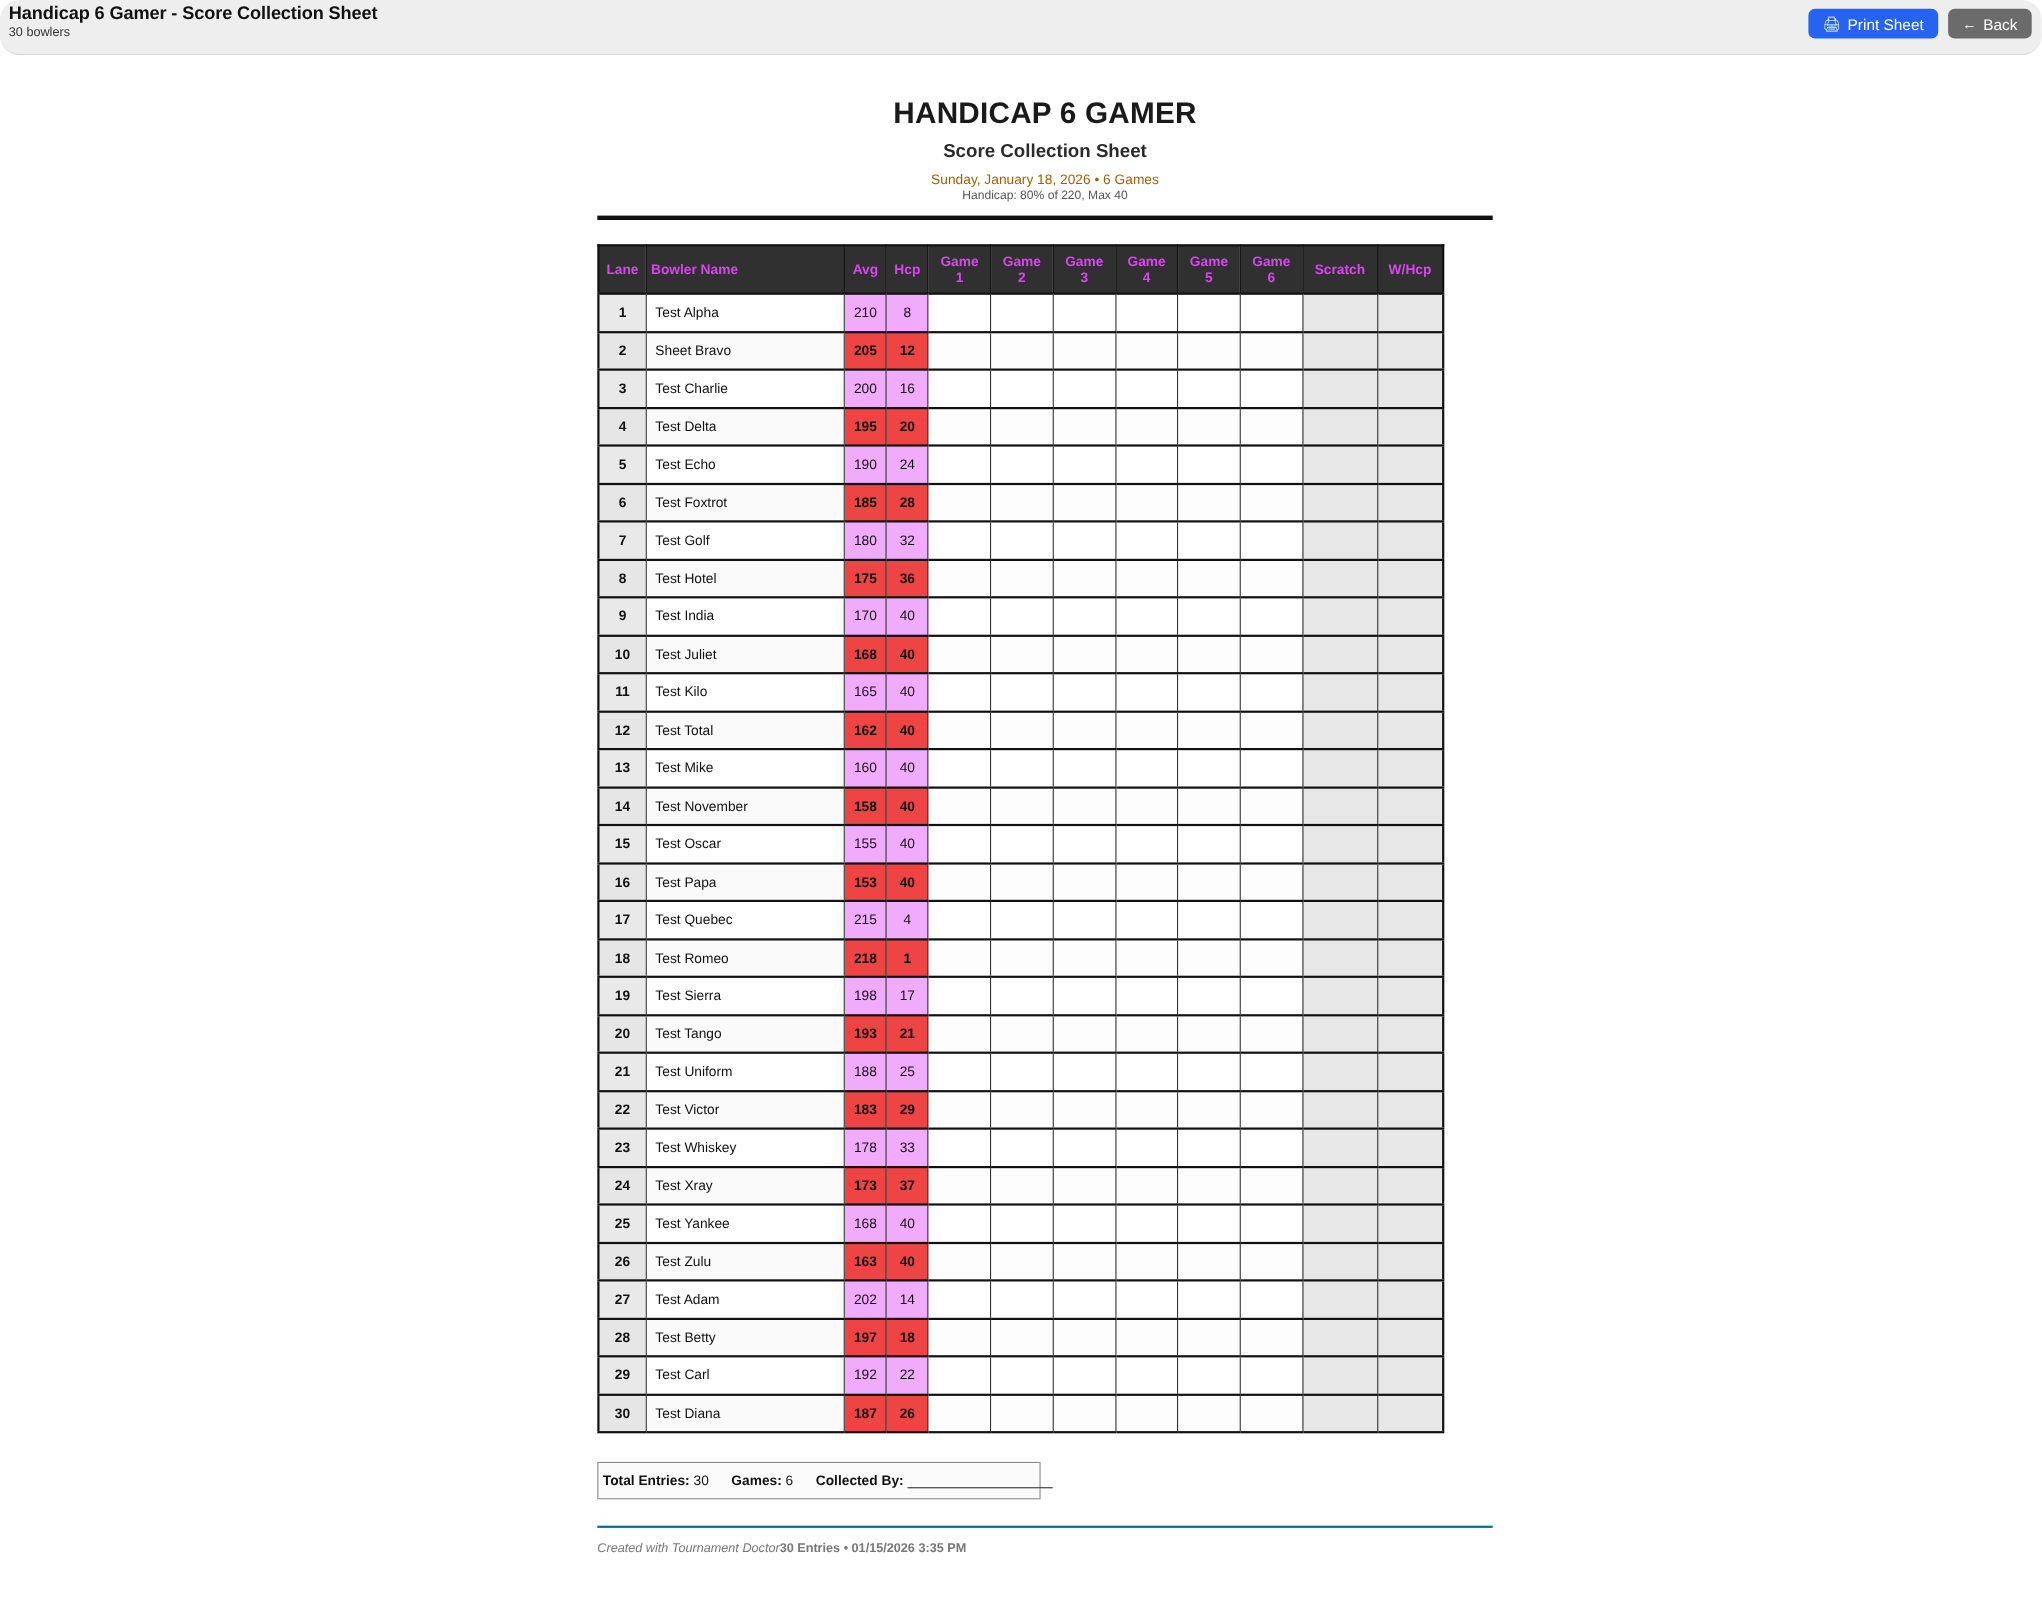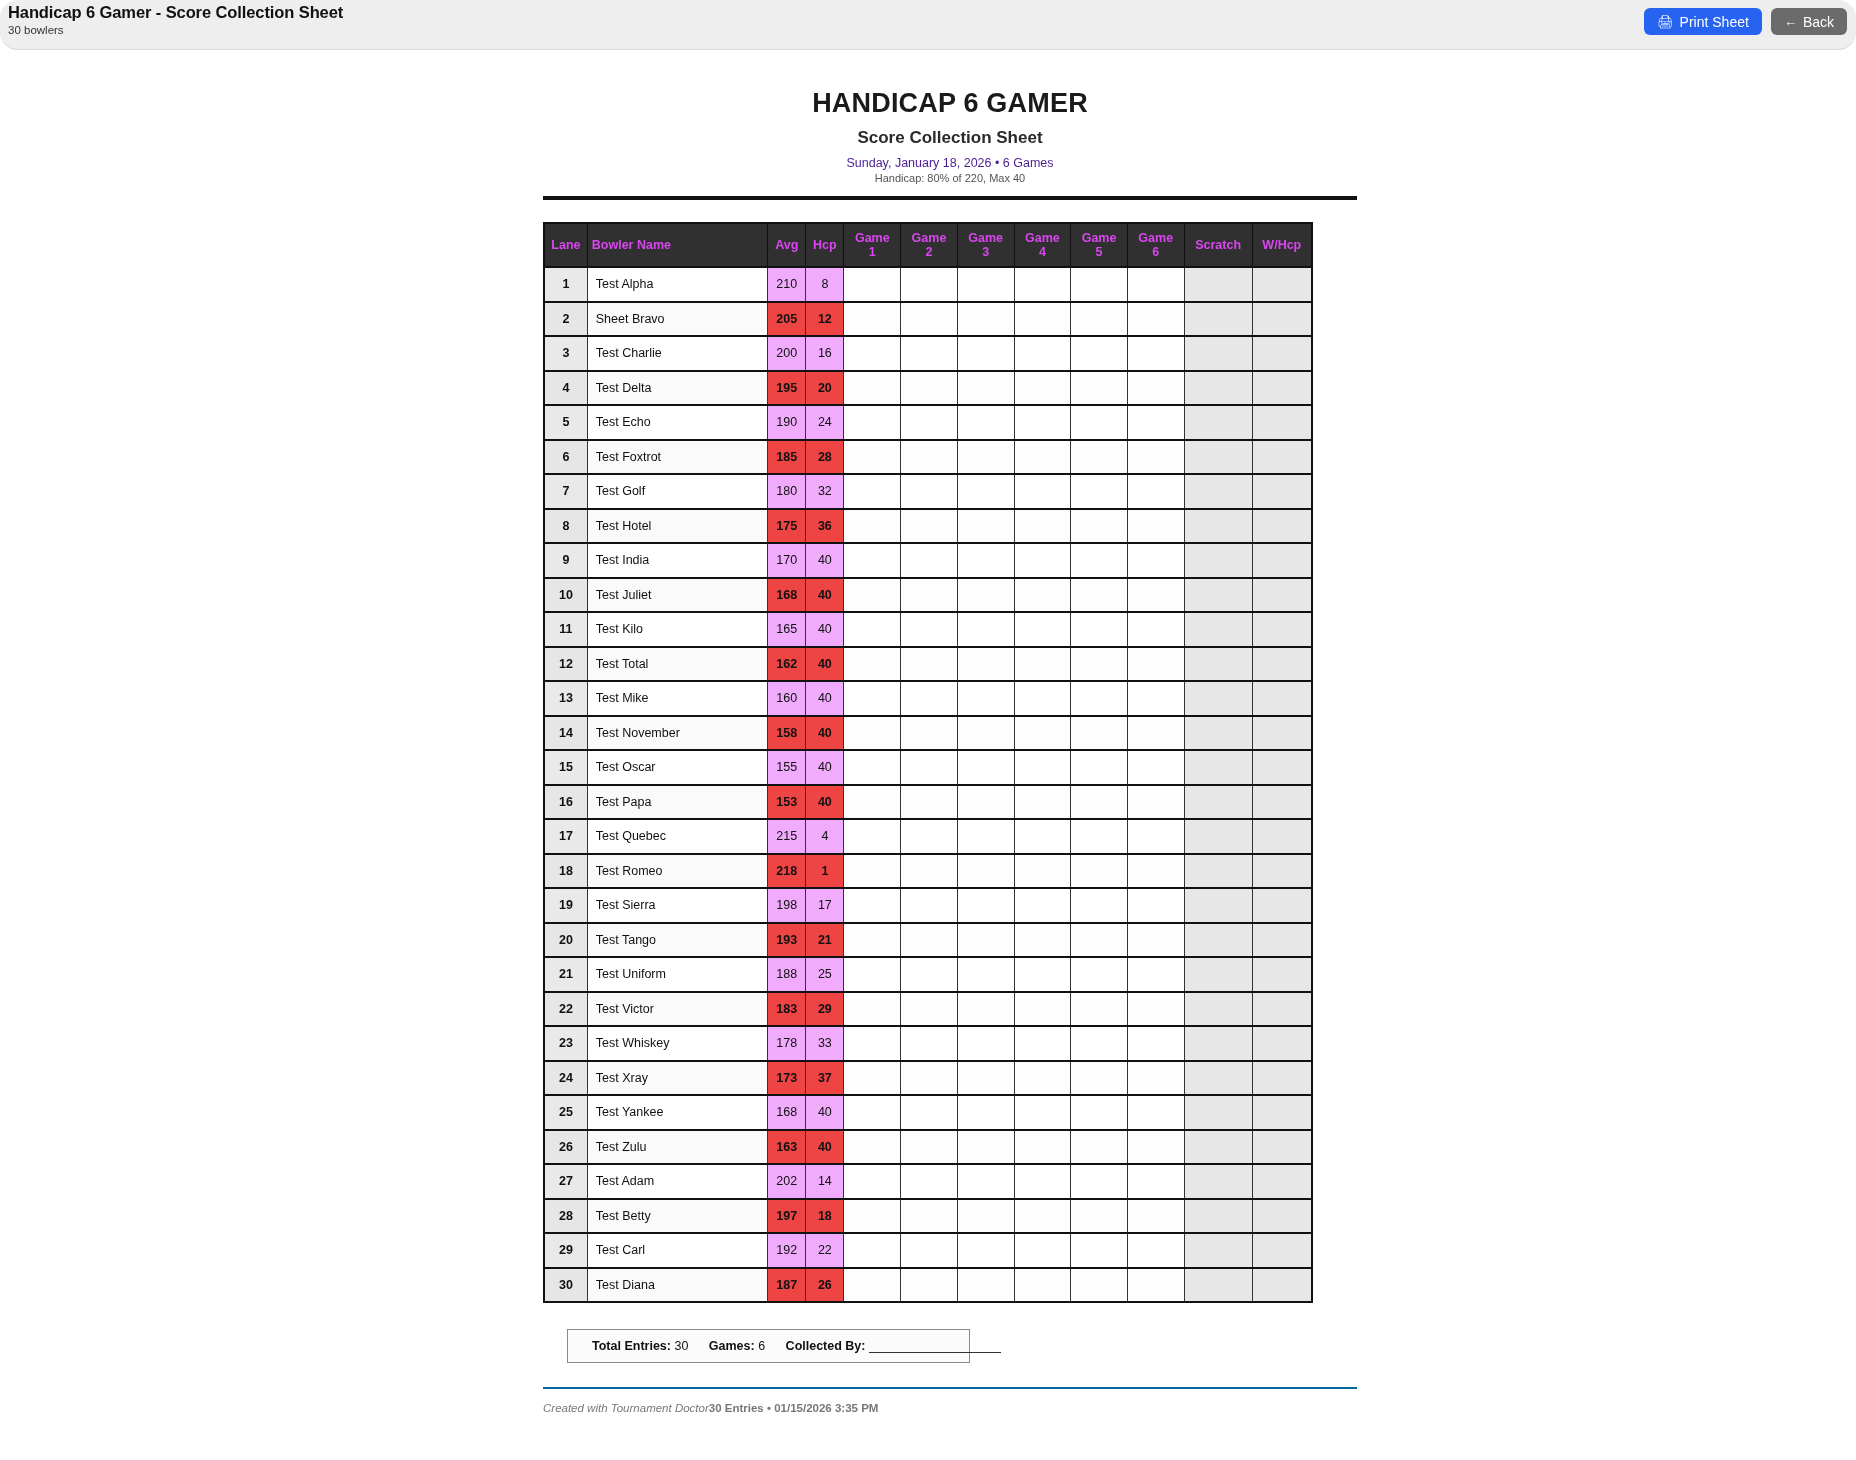--- a/index.html
+++ b/index.html
@@ -93,21 +93,21 @@
   .doc-subtitle {
     text-align: center;
     font-size: 17px;
     font-weight: bold;
     color: #2a2a2a;
     margin: 0 0 8px 0;
   }
   .doc-meta1 {
     text-align: center;
     font-size: 12.5px;
-    color: #4c1d95;
+    color: #a16207;
     margin: 0 0 2px 0;
   }
   .doc-meta2 {
     text-align: center;
     font-size: 11px;
     color: #555555;
     margin: 0;
   }
   .title-rule {
     border-top: 4px solid #111111;
@@ -174,26 +174,25 @@
   tbody tr.alt td.lane { background: #e6e6e6; }
   tbody tr.alt td.avg,
   tbody tr.alt td.hcp { background: #ef4444; font-weight: bold; }
 
   
   .summary {
     margin-top: 26px;
     width: 403px;
     border: 1px solid #8c8c8c;
     background: #fbfbfb;
-    padding: 9px 24px;
+    padding: 9px 4px;
     box-sizing: border-box;
     font-size: 12.5px;
     color: #111111;
     white-space: nowrap;
-    margin-left: 24px;
   }
   .summary .lbl { font-weight: bold; }
   .summary .seg { margin-right: 17px; }
   .summary .rule-line {
     display: inline-block;
     width: 132px;
     border-bottom: 1px solid #333333;
     height: 11px;
     vertical-align: bottom;
   }

